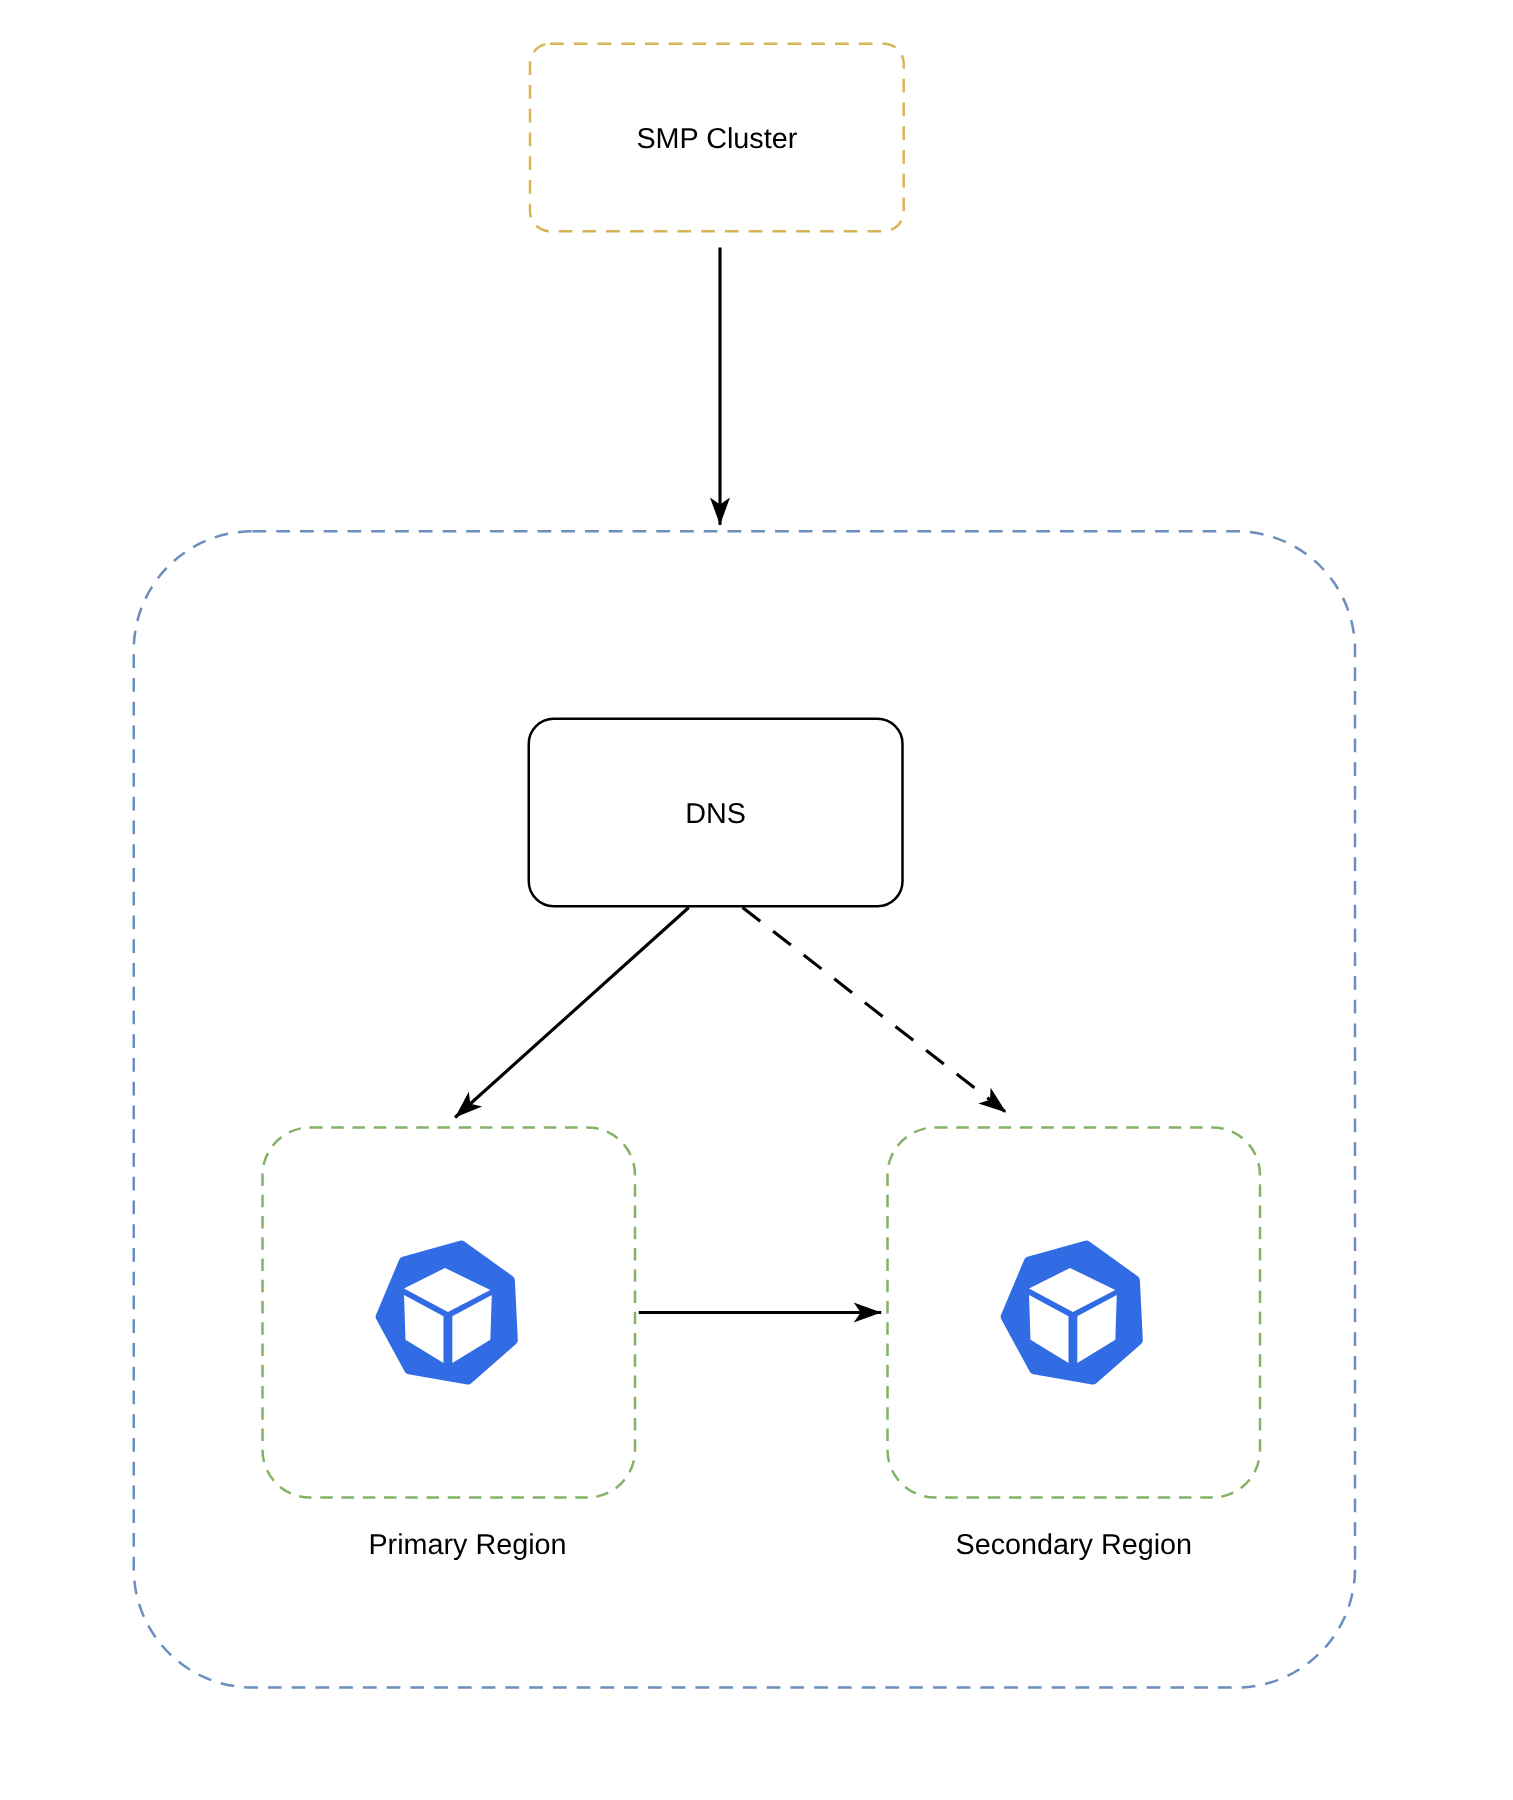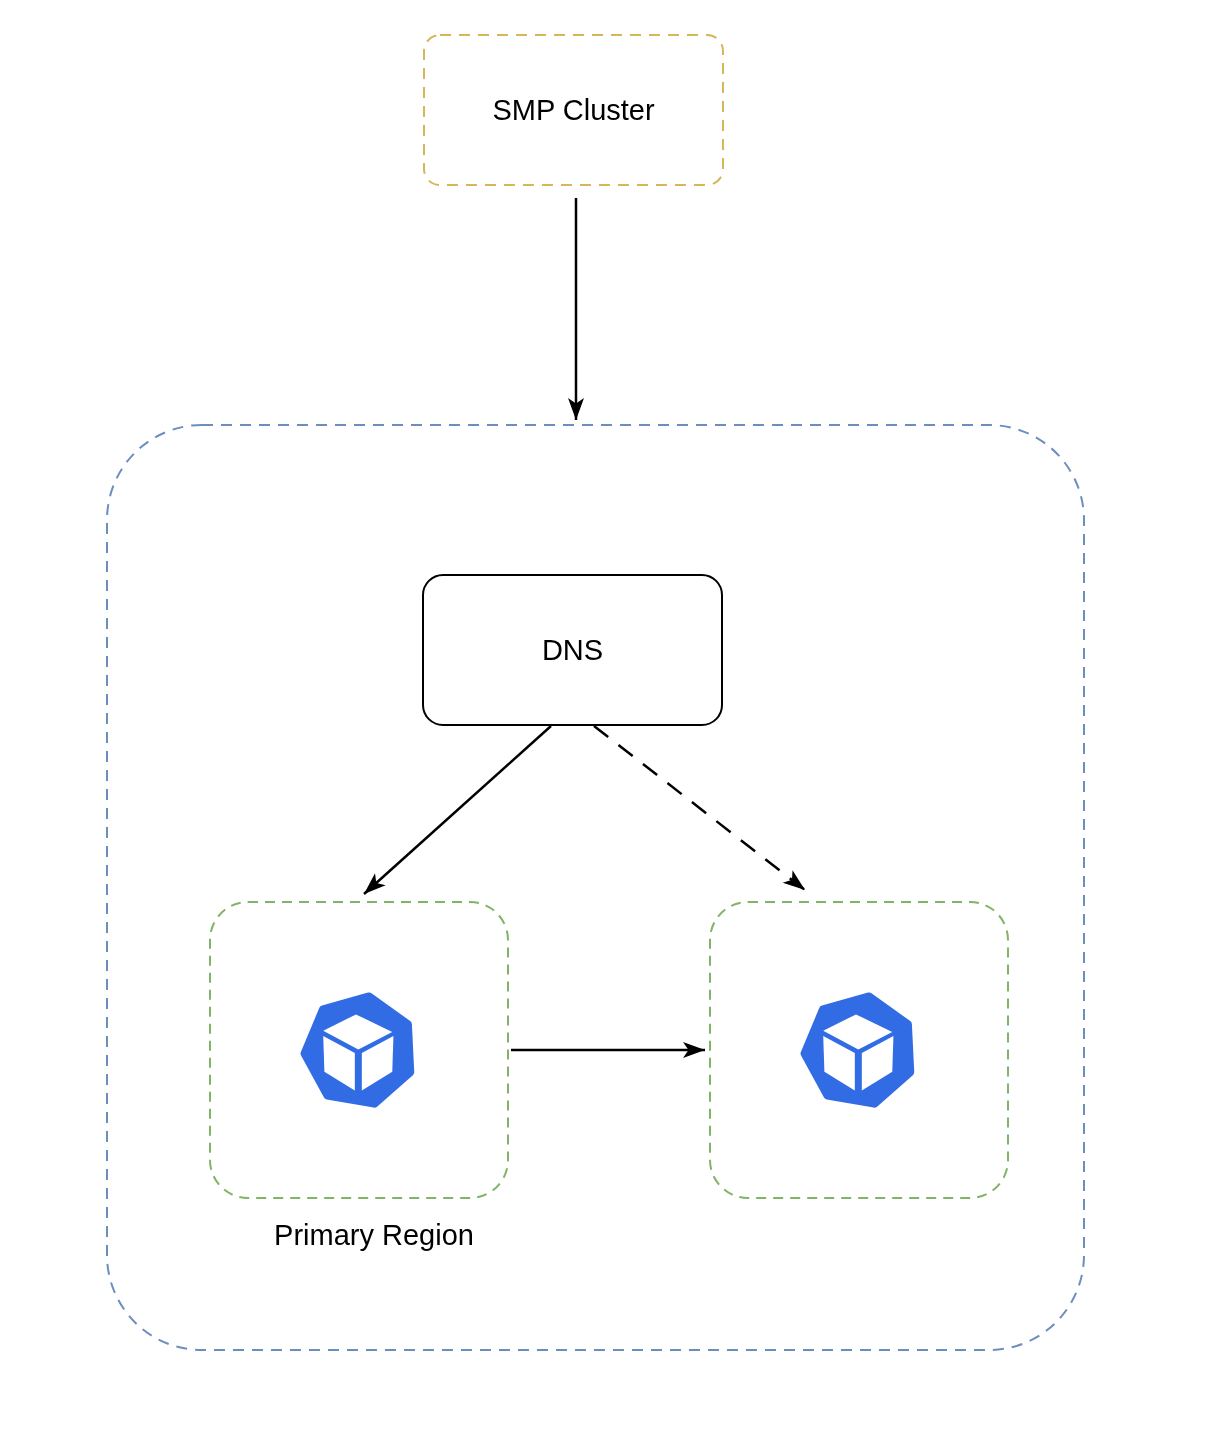--- a/index.html
+++ b/index.html
@@ -14,21 +14,21 @@
   .canvas svg.diagram-layer {
     position: absolute;
     left: 0; top: 0;
     width: 1210px;
     height: 1440px;
   }
   .node-label {
     position: absolute;
     text-align: center;
     color: #000000;
-    font-size: 29px;
+    font-size: 23px;
     line-height: 34px;
     white-space: nowrap;
     user-select: none;
   }
   
   .smp-rect      { fill: #ffffff; stroke: #D6B656; stroke-width: 2; }
   .container-rect{ fill: none;    stroke: #6C8EBF; stroke-width: 2; }
   .dns-rect      { fill: #ffffff; stroke: #000000; stroke-width: 2; }
   .region-rect   { fill: #ffffff; stroke: #82B366; stroke-width: 2; }
   .edge          { fill: none;    stroke: #000000; stroke-width: 2.5; }
@@ -76,14 +76,15 @@
       <polygon class="icon-face" points="52,53 79,38.5 78,69 52,85"></polygon>
     </g>
   </svg>
 
   <div class="node-label" style="left:424px; top:93px; width:299px;">SMP Cluster</div>
 
   <div class="node-label" style="left:423px; top:633px; width:299px;">DNS</div>
 
   <div class="node-label" style="left:225px; top:1218px; width:298px;">Primary Region</div>
 
+  <div class="node-label" style="left:710px; top:1218px; width:298px;">Secondary Region</div>
 
 </div>
 
 </body></html>

